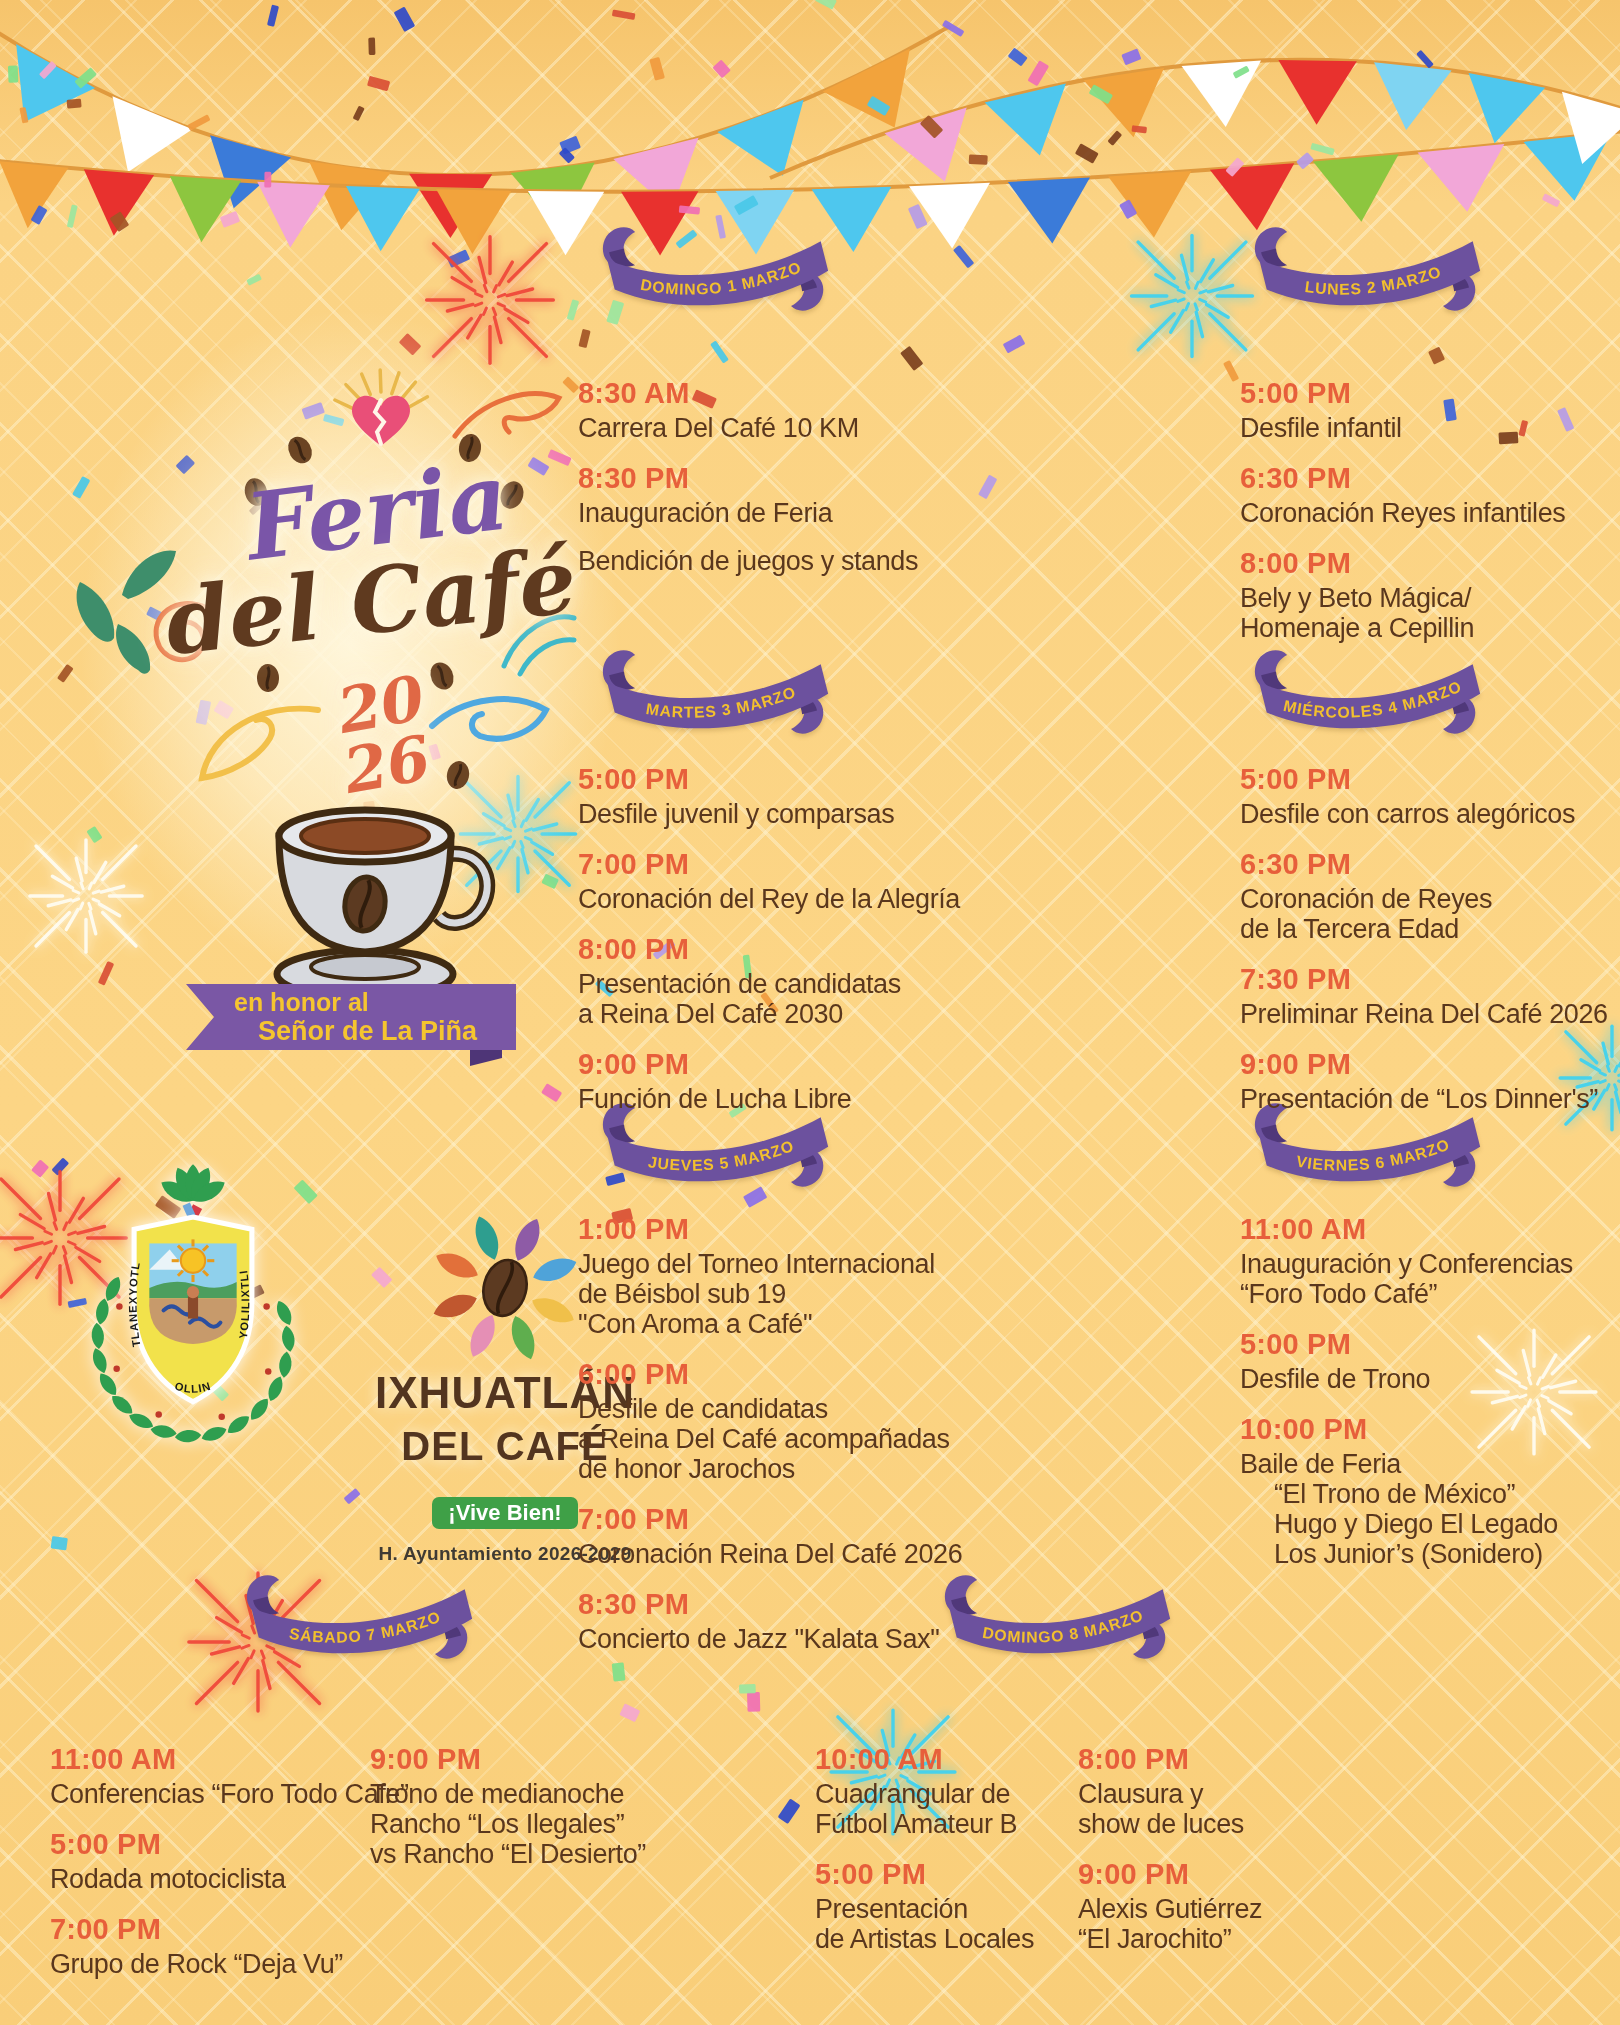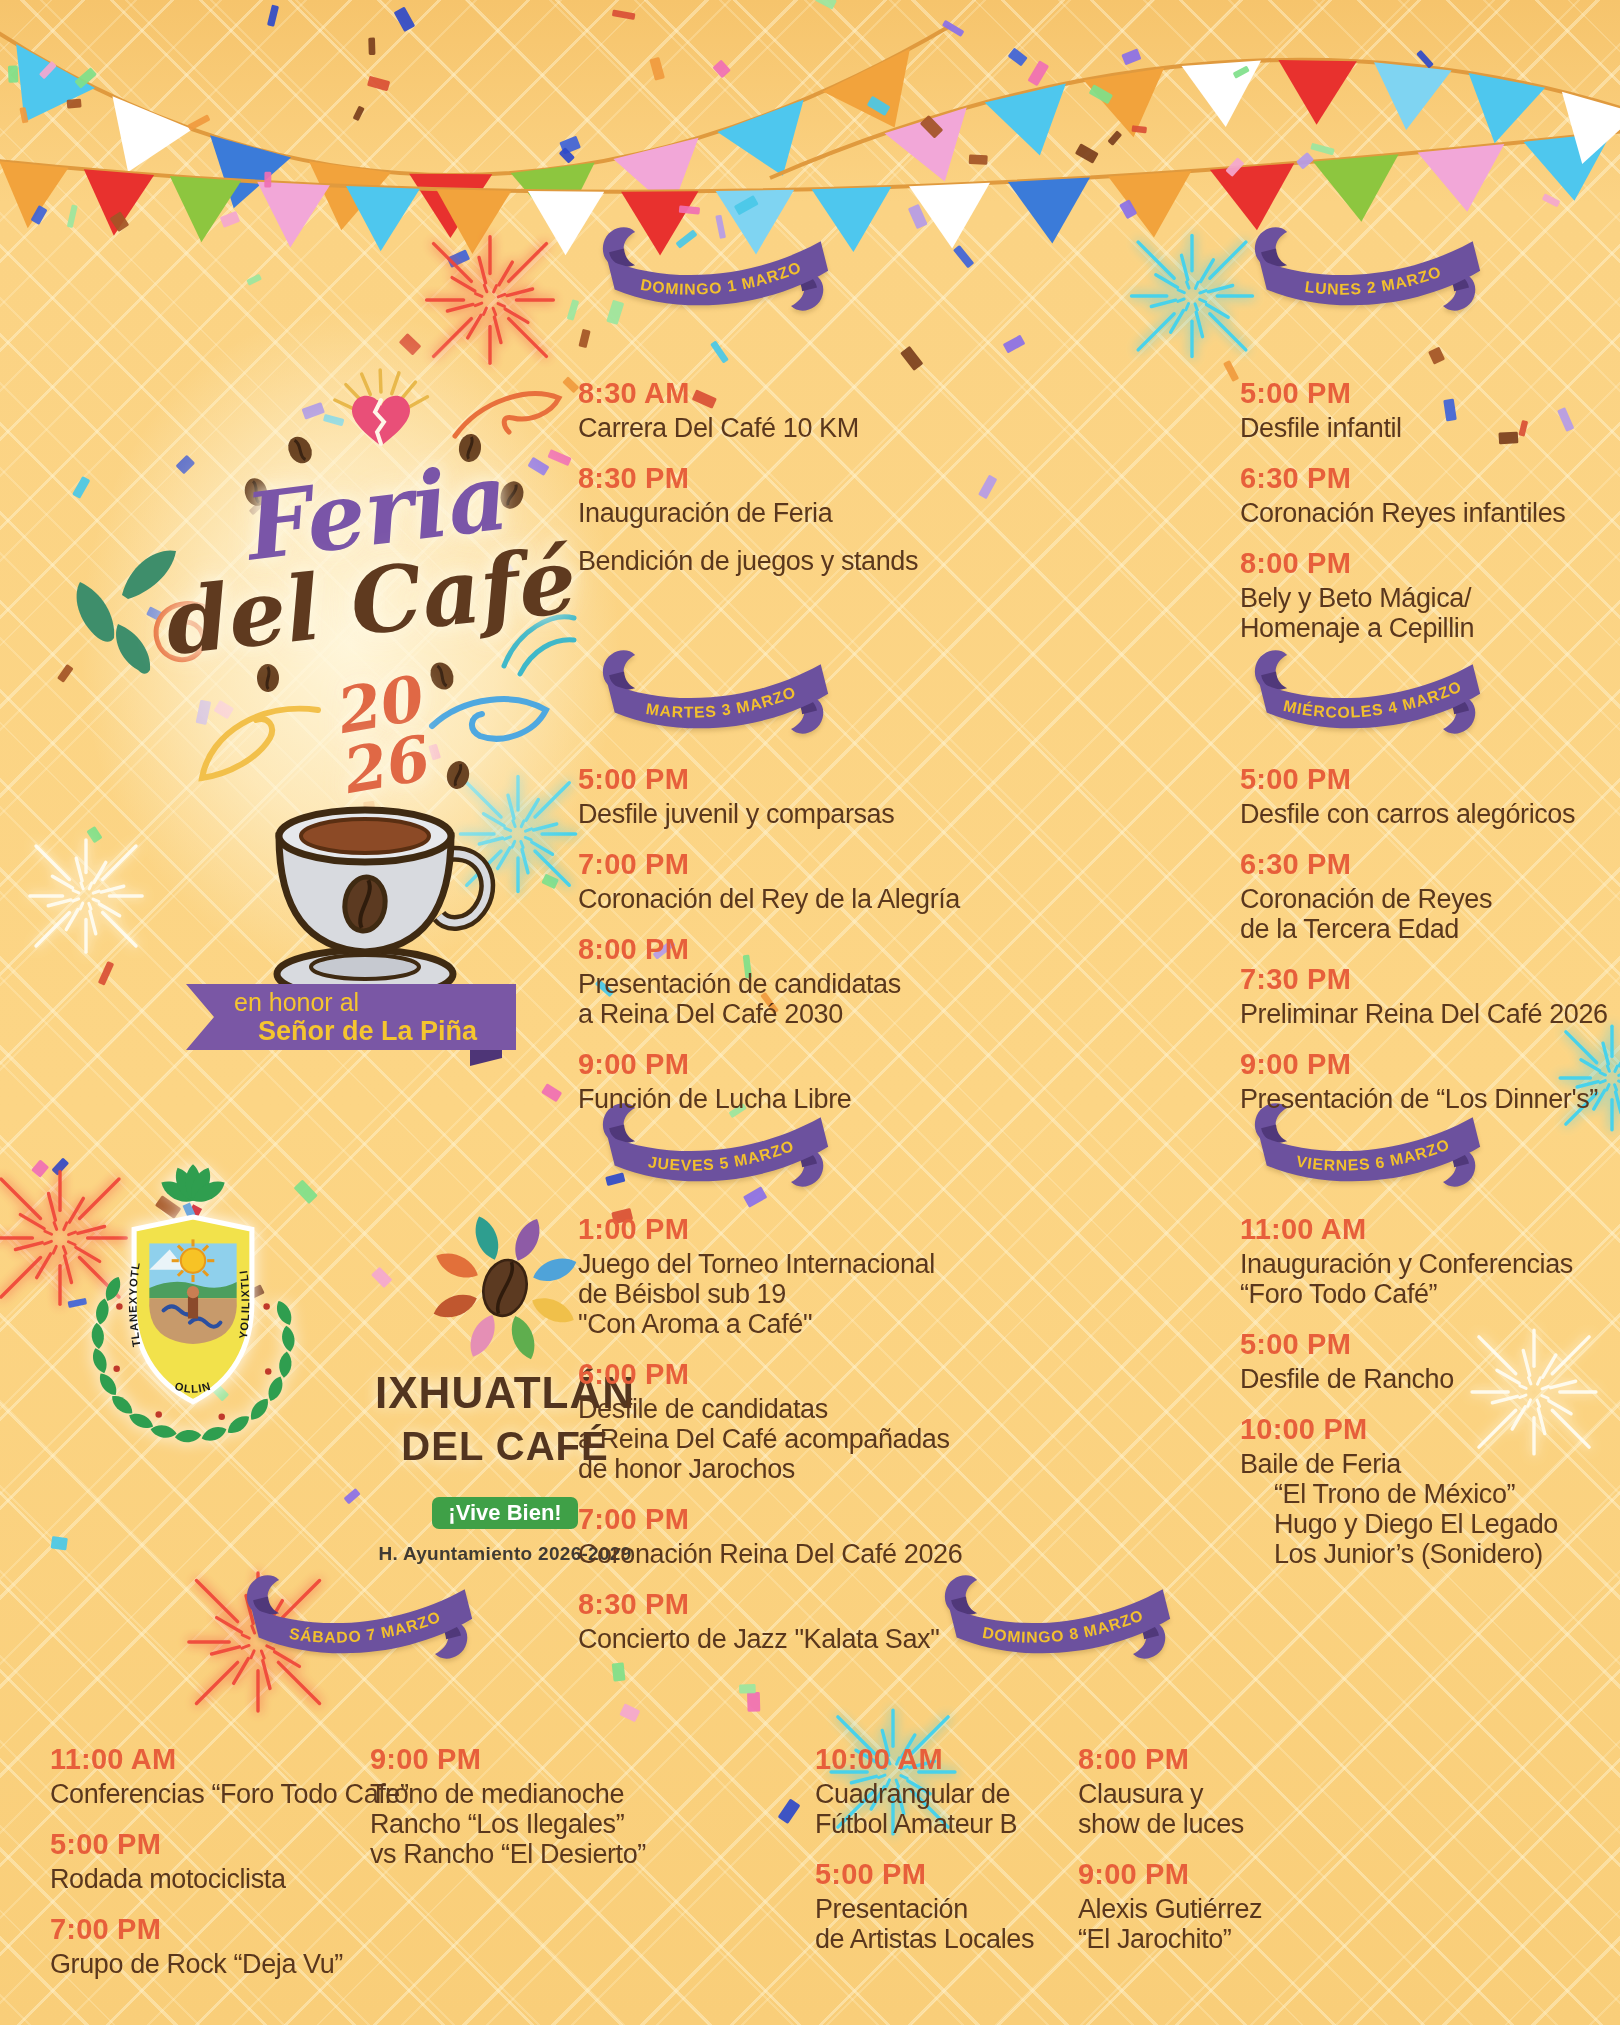--- a/index.html
+++ b/index.html
@@ -36,21 +36,21 @@
     text-shadow:0 0 16px rgba(255,250,230,.95),0 0 30px rgba(255,248,222,.8);}
   #t-feria{left:152px;top:88px;width:330px;text-align:center;font-size:92px;color:#7A55A8;transform:rotate(-7deg);}
   #t-delcafe{left:105px;top:178px;width:410px;text-align:center;font-size:90px;color:#5F3A1F;transform:rotate(-6deg);}
   #t-y20{left:278px;top:298px;font-size:62px;color:#E06845;transform:rotate(-10deg);}
   #t-y26{left:284px;top:358px;font-size:62px;color:#E06845;transform:rotate(-10deg);}
 
   
   #honor-fold{position:absolute;left:470px;top:1038px;width:32px;height:24px;background:#4E3577;transform:skewY(-14deg);}
   #honor-ribbon{position:absolute;left:186px;top:984px;width:330px;height:66px;background:#7A57A5;
     clip-path:polygon(0 0,100% 0,100% 100%,0 100%,28px 50%);}
-  #honor-ribbon .hr1{position:absolute;left:48px;top:4px;font-size:25px;font-weight:normal;color:#F5C52F;}
+  #honor-ribbon .hr1{position:absolute;left:48px;top:4px;font-size:25px;font-weight:bold;color:#F5C52F;}
   #honor-ribbon .hr2{position:absolute;left:72px;top:32px;font-size:27px;font-weight:bold;color:#F5C52F;}
 
   
   #ix-logo{position:absolute;left:366px;top:1212px;width:278px;text-align:center;}
   #ix-flower{position:relative;width:260px;height:150px;margin:0 auto;display:block;}
   .ix-name1{font-size:44px;font-weight:bold;letter-spacing:1px;color:#53351F;margin-top:6px;
     text-shadow:0 0 14px rgba(255,250,232,.95);}
   .ix-name2{font-size:40px;font-weight:bold;letter-spacing:1px;color:#53351F;margin-top:6px;
     text-shadow:0 0 14px rgba(255,250,232,.95);}
   .ix-badge{display:inline-block;background:#3FA047;color:#fff;font-size:22px;font-weight:bold;
@@ -836,21 +836,21 @@
     <div class="event">
       <div class="time">11:00 AM</div>
       <div class="lines">
           <div>Inauguración y Conferencias</div>
           <div>“Foro Todo Café”</div>
         </div>
     </div>
     <div class="event">
       <div class="time">5:00 PM</div>
       <div class="lines">
-          <div>Desfile de Rancho</div>
+          <div>Desfile de Trono</div>
         </div>
     </div>
     <div class="event">
       <div class="time">10:00 PM</div>
       <div class="lines indent">
           <div>Baile de Feria</div>
           <div>“El Trono de México”</div>
           <div>Hugo y Diego El Legado</div>
           <div>Los Junior’s (Sonidero)</div>
         </div>

